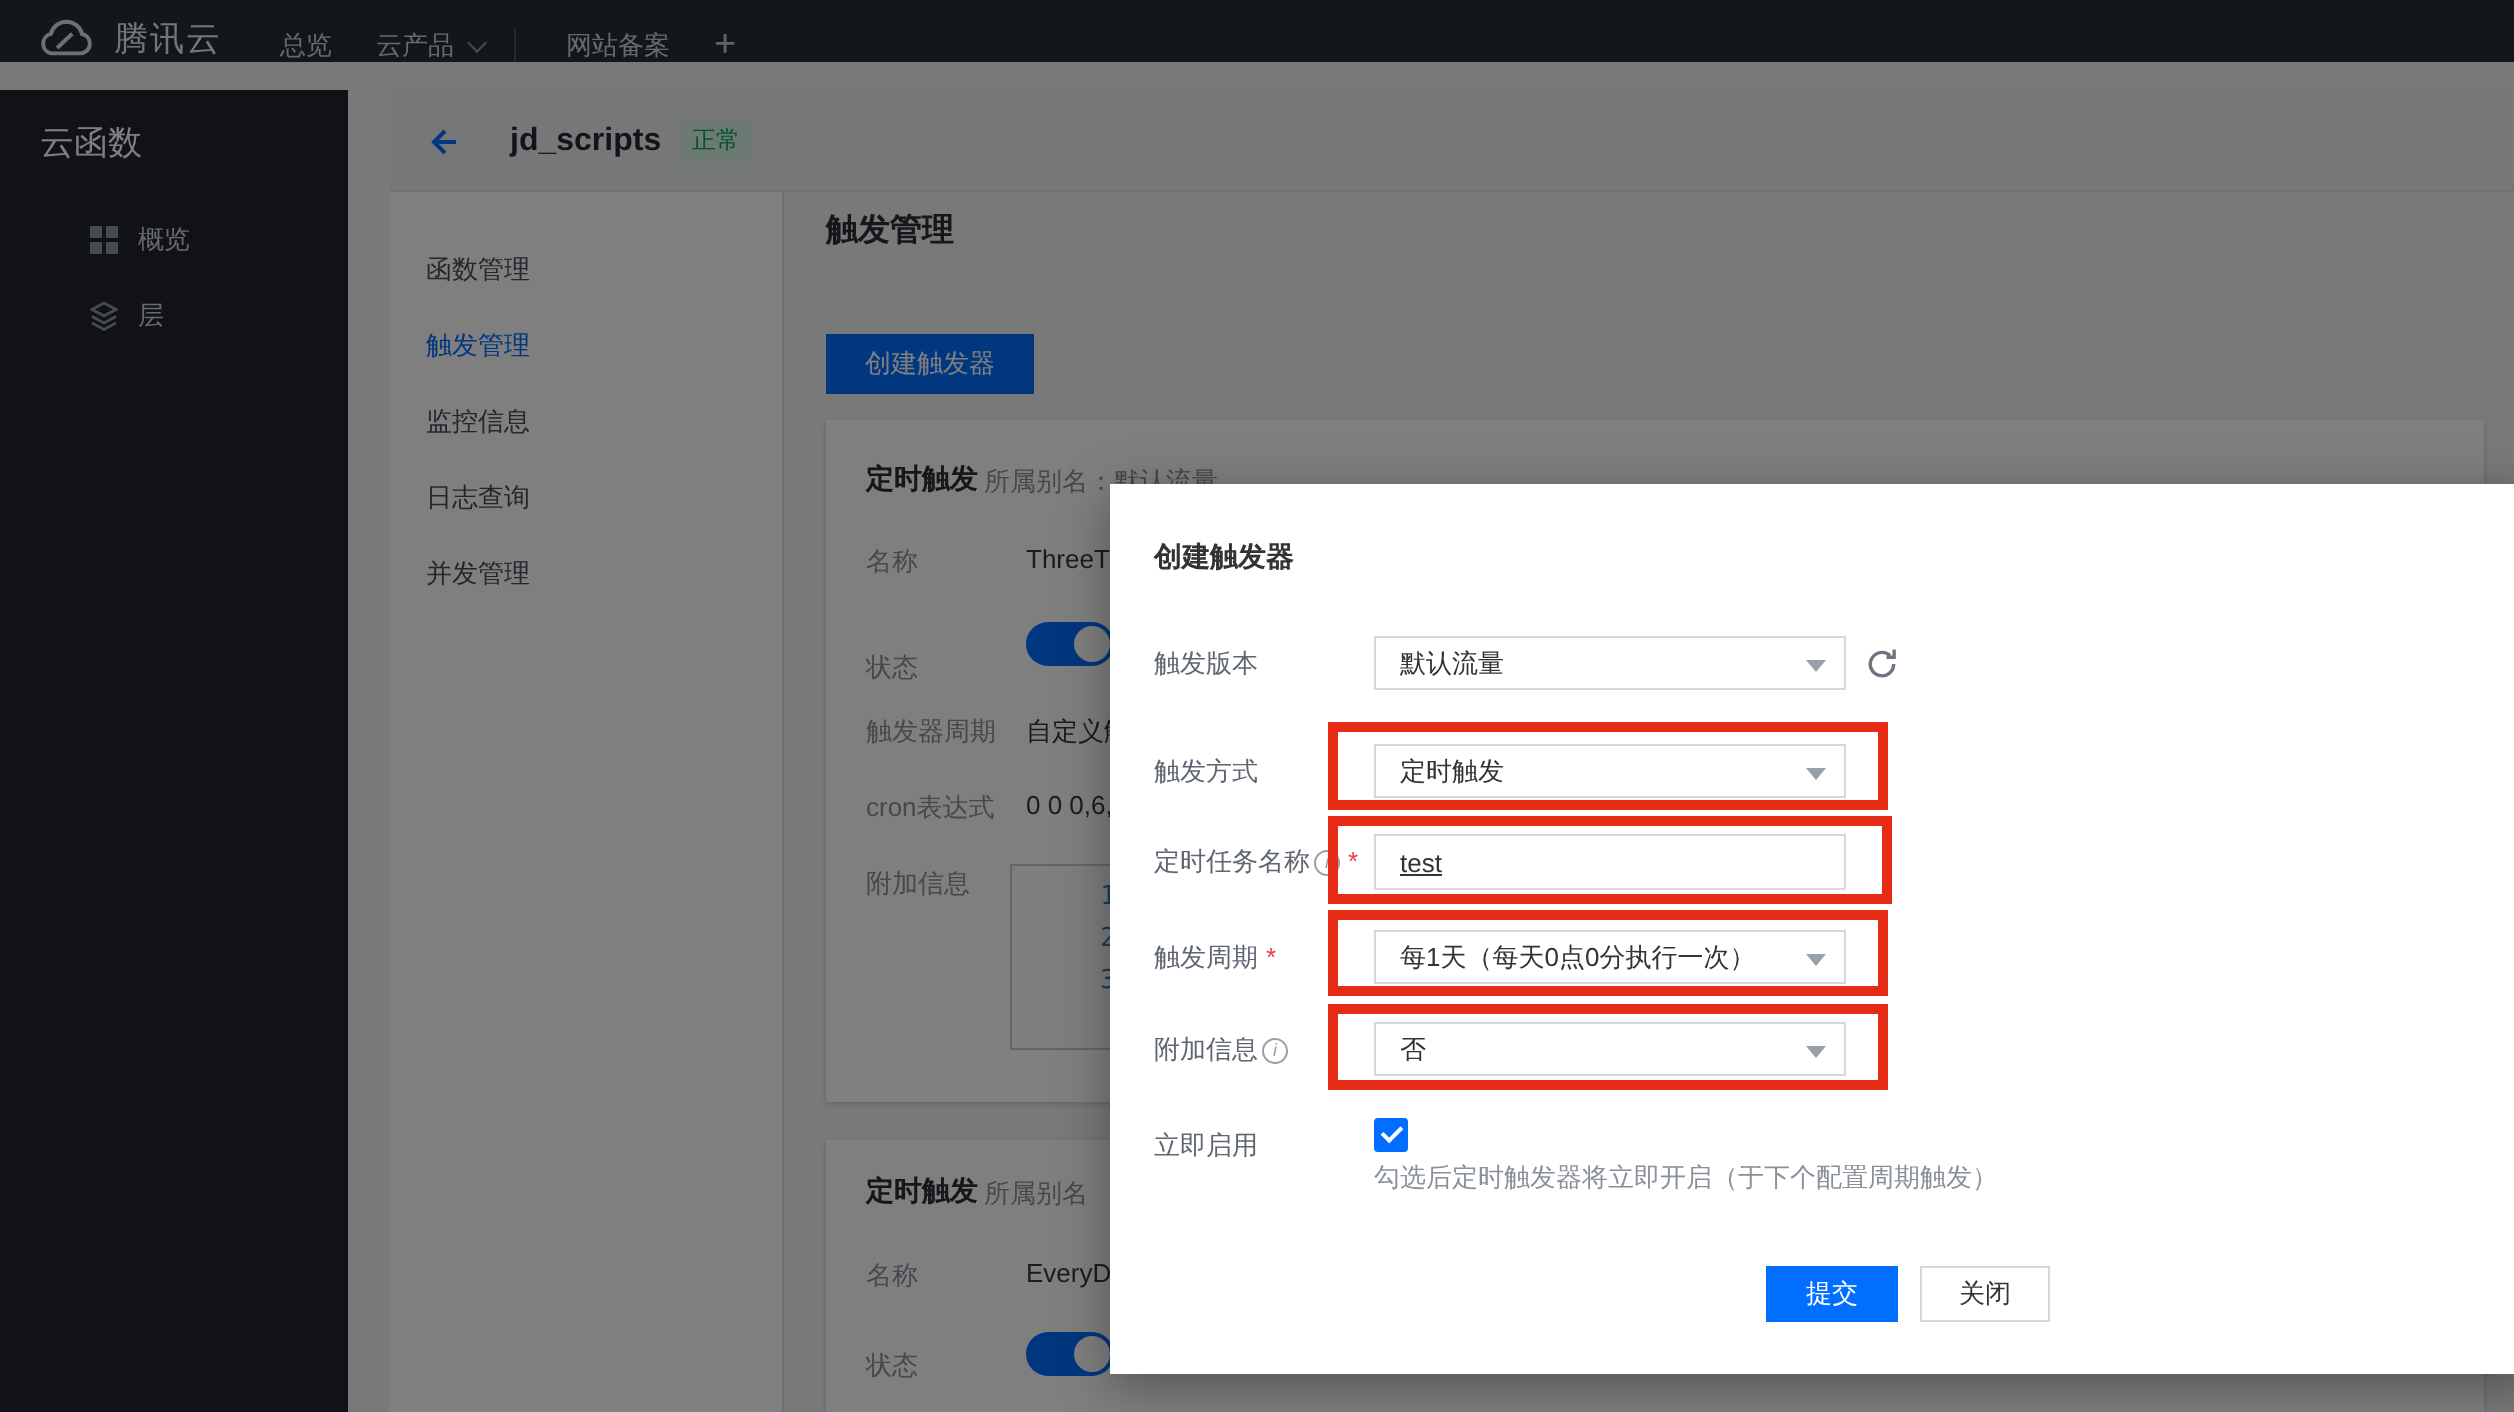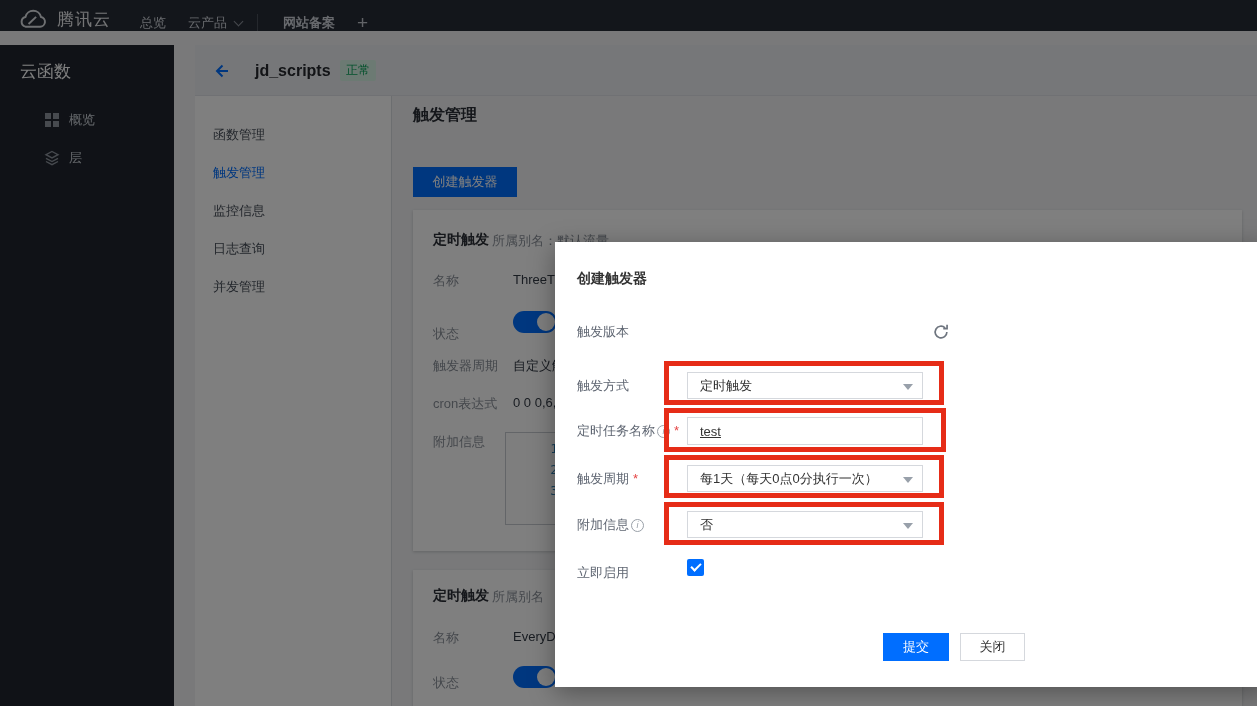--- a/index.html
+++ b/index.html
@@ -9,21 +9,21 @@
   
   .topnav { position:absolute; left:0; top:0; right:0; height:31px; background:#272c36; z-index:10; }
   .logo { position:absolute; left:17px; top:8px; display:flex; align-items:center; cursor:pointer; }
   .logo svg { display:block; }
   .logo-text { color:#e8eaed; font-size:17px; margin-left:8px; letter-spacing:1px; }
   .nav-item { position:absolute; top:0; height:45px; line-height:45px; color:#ced3da; font-size:13px; cursor:pointer; }
   .nav-overview { left:140px; }
   .nav-products { left:188px; }
   .nav-chevron { display:inline-block; width:7px; height:7px; border-right:1.5px solid #8c929c; border-bottom:1.5px solid #8c929c; transform:rotate(45deg); margin-left:8px; vertical-align:2px; }
   .nav-sep { position:absolute; left:257px; top:14px; width:1px; height:17px; background:#4a505b; }
-  .nav-record { left:283px;font-weight:bold; }
+  .nav-record { left:283px; }
   .nav-plus { left:357px; font-size:19px; color:#c2c7cf; }
 
   
   .psidebar { position:absolute; left:0; top:45px; width:174px; bottom:0; background:#20252e; z-index:9; }
   .ps-title { position:absolute; left:20px; top:15px; color:#ffffff; font-size:17px; }
   .ps-items { position:absolute; left:0; top:56px; right:0; }
   .ps-item { height:38px; display:flex; align-items:center; padding-left:43px; color:#ced3da; font-size:13px; cursor:pointer; }
   .ps-item.active { background:#3a4252; color:#ffffff; }
   .ps-icon { width:17px; height:17px; margin-right:9px; display:inline-flex; align-items:center; justify-content:center; }
 
@@ -182,20 +182,24 @@
       <span class="toggle" style="top:96px"></span>
     </section>
   </main>
 
   <div class="overlay"></div>
 
   <div class="modal">
     <div class="m-title">创建触发器</div>
 
     <span class="m-label r1">触发版本</span>
+    <div class="m-select r1">
+      <span>默认流量</span>
+      <span class="sel-caret"></span>
+    </div>
     <span class="refresh"><svg width="18" height="18" viewBox="0 0 16 16">
       <path d="M13.2 8a5.2 5.2 0 1 1-1.6-3.7" fill="none" stroke="#6e757f" stroke-width="1.5"></path>
       <path d="M13.4 1.6v3.4h-3.4" fill="none" stroke="#6e757f" stroke-width="1.5"></path>
     </svg></span>
 
     <span class="m-label r2">触发方式</span>
     <div class="m-select r2">
       <span>定时触发</span>
       <span class="sel-caret"></span>
     </div>
@@ -210,20 +214,21 @@
     </div>
 
     <span class="m-label r5"><span>附加信息</span><span class="info-icon">i</span></span>
     <div class="m-select r5">
       <span>否</span>
       <span class="sel-caret"></span>
     </div>
 
     <span class="m-label r6">立即启用</span>
     <span class="m-check"></span>
+    <div class="m-helper">勾选后定时触发器将立即开启（于下个配置周期触发）</div>
 
     <button class="btn-submit">提交</button>
     <button class="btn-close">关闭</button>
   </div>
 
   <div class="red-rect rr1"></div>
   <div class="red-rect rr2"></div>
   <div class="red-rect rr3"></div>
   <div class="red-rect rr4"></div>
 

